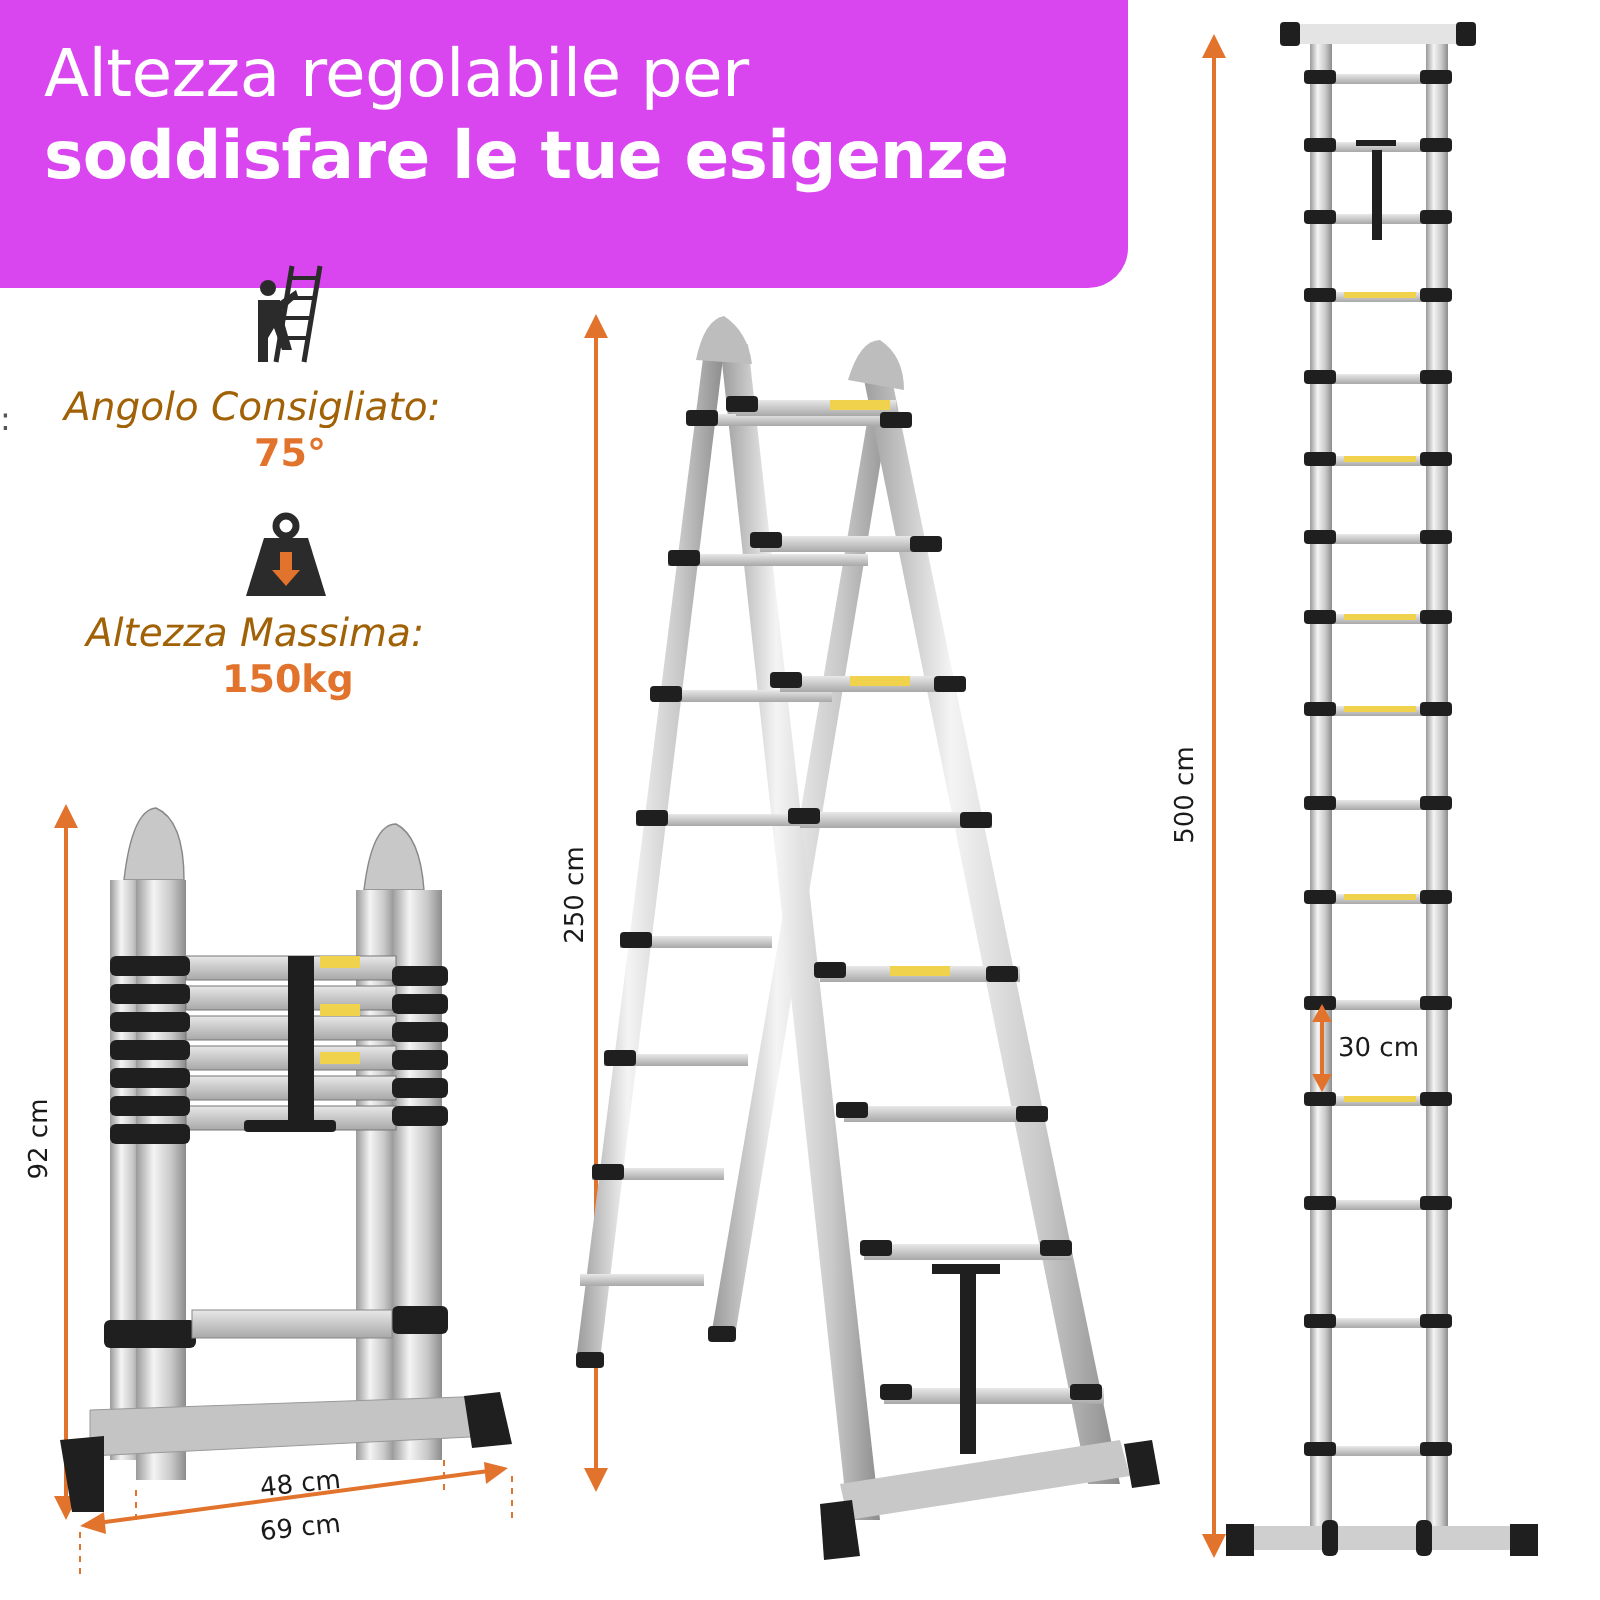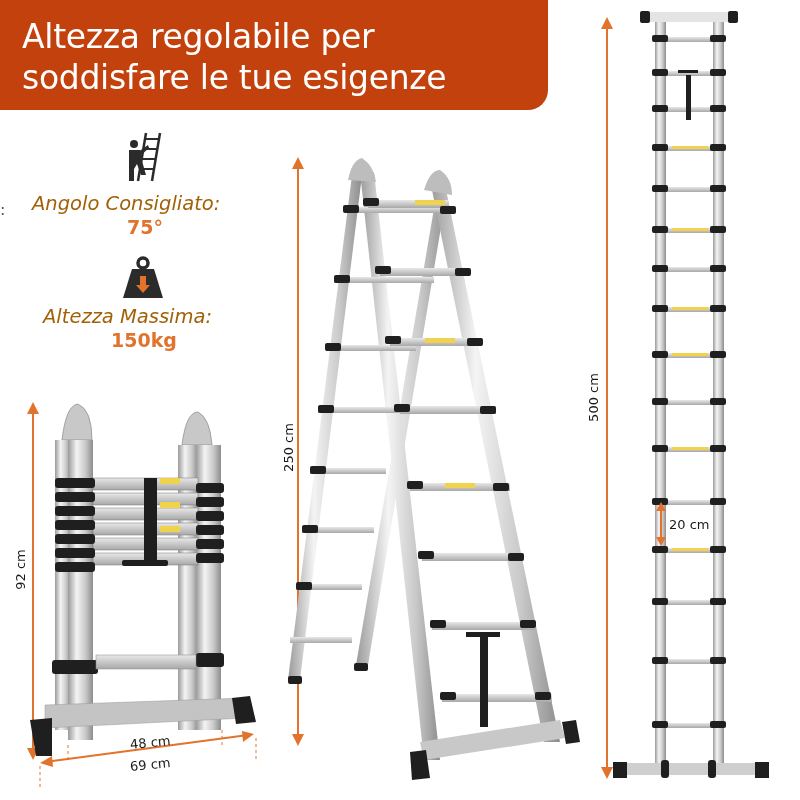--- a/index.html
+++ b/index.html
@@ -1,20 +1,20 @@
 <!DOCTYPE html>
 <html><head>
 <meta charset="utf-8">
 <style>
   html, body { margin: 0; padding: 0; }
   body { width: 800px; height: 800px; background: #ffffff; position: relative; overflow: hidden; font-family: "DejaVu Sans", sans-serif; }
-  .banner { position: absolute; left: 0; top: 0; width: 548px; height: 110px; background: #c2410c; border-bottom-right-radius: 20px; }
+  .banner { position: absolute; left: 0; top: 0; width: 548px; height: 144px; background: #d946ef; border-bottom-right-radius: 20px; padding-left: 16px; }
   .banner-line { position: absolute; left: 22px; color: #fff; font-size: 33px; font-weight: 400; letter-spacing: -0.3px; white-space: nowrap; line-height: 1; }
   .banner-line.l1 { top: 20px; }
-  .banner-line.l2 { top: 61px; }
+  .banner-line.l2 { top: 61px; font-weight: bold; }
   .spec-label { position: absolute; color: #a16207; font-style: italic; font-size: 19.5px; white-space: nowrap; }
   .spec-value { position: absolute; color: #e2732c; font-weight: bold; font-size: 19px; white-space: nowrap; }
   .icon { position: absolute; }
   .dim { position: absolute; color: #1a1a1a; font-size: 13px; white-space: nowrap; }
   .dim.vert { transform: rotate(-90deg); transform-origin: center center; }
   svg.layer { position: absolute; left: 0; top: 0; }
   .stray { position: absolute; left: 0; top: 200px; color: #555; font-size: 16px; }
 </style>
 </head>
 <body>
@@ -285,13 +285,13 @@
     <rect x="661" y="760" width="8" height="18" rx="3" fill="#1f1f1f"></rect>
     <rect x="708" y="760" width="8" height="18" rx="3" fill="#1f1f1f"></rect>
   </g>
 </svg>
 
 <div class="dim vert" style="left:-5px; top:562px; width:50px; text-align:center;">92 cm</div>
 <div class="dim" style="left:130px; top:735px; transform:rotate(-6deg);">48 cm</div>
 <div class="dim" style="left:130px; top:757px; transform:rotate(-6deg);">69 cm</div>
 <div class="dim vert" style="left:258px; top:440px; width:60px; text-align:center;">250 cm</div>
 <div class="dim vert" style="left:563px; top:390px; width:60px; text-align:center;">500 cm</div>
-<div class="dim" style="left:669px; top:517px;">20 cm</div>
+<div class="dim" style="left:669px; top:517px;">30 cm</div>
 
 </body></html>

